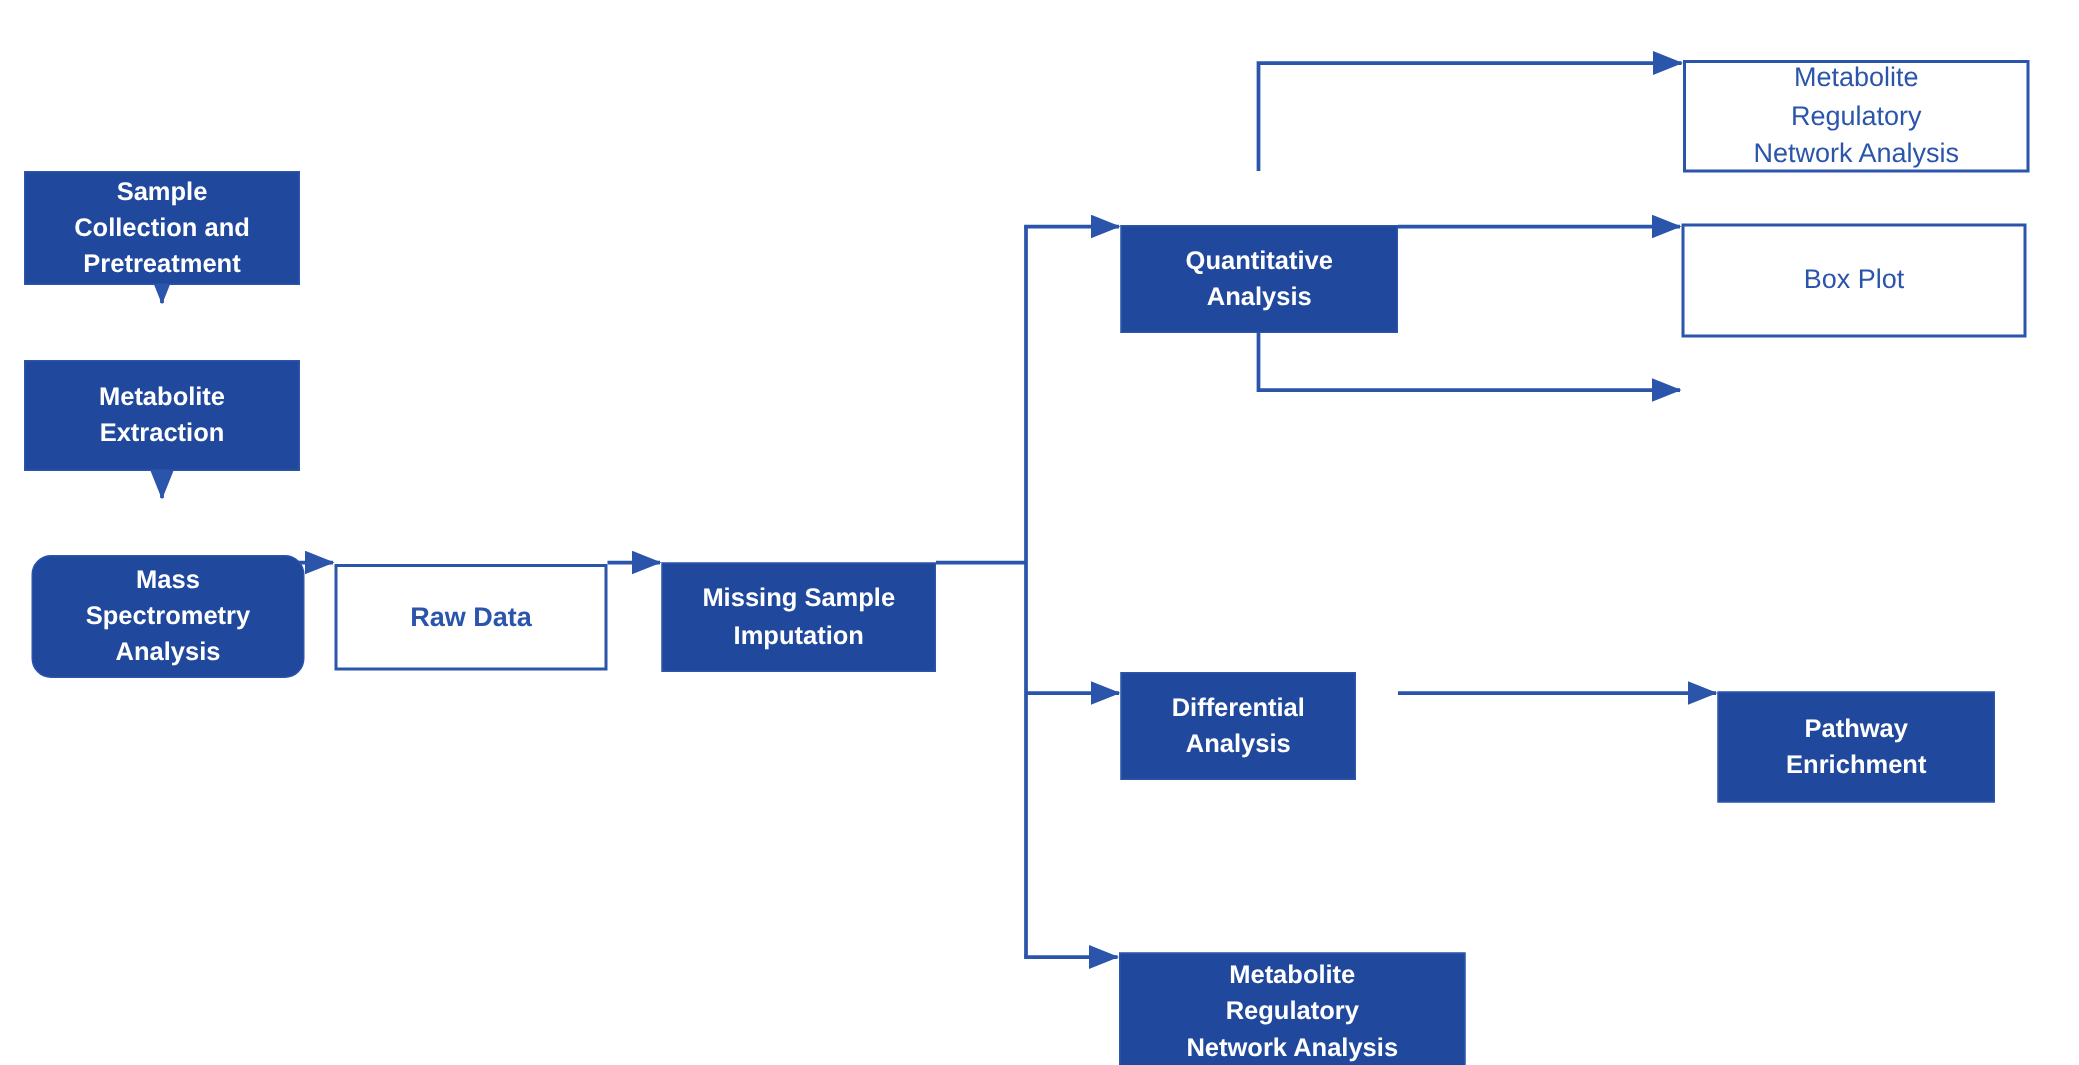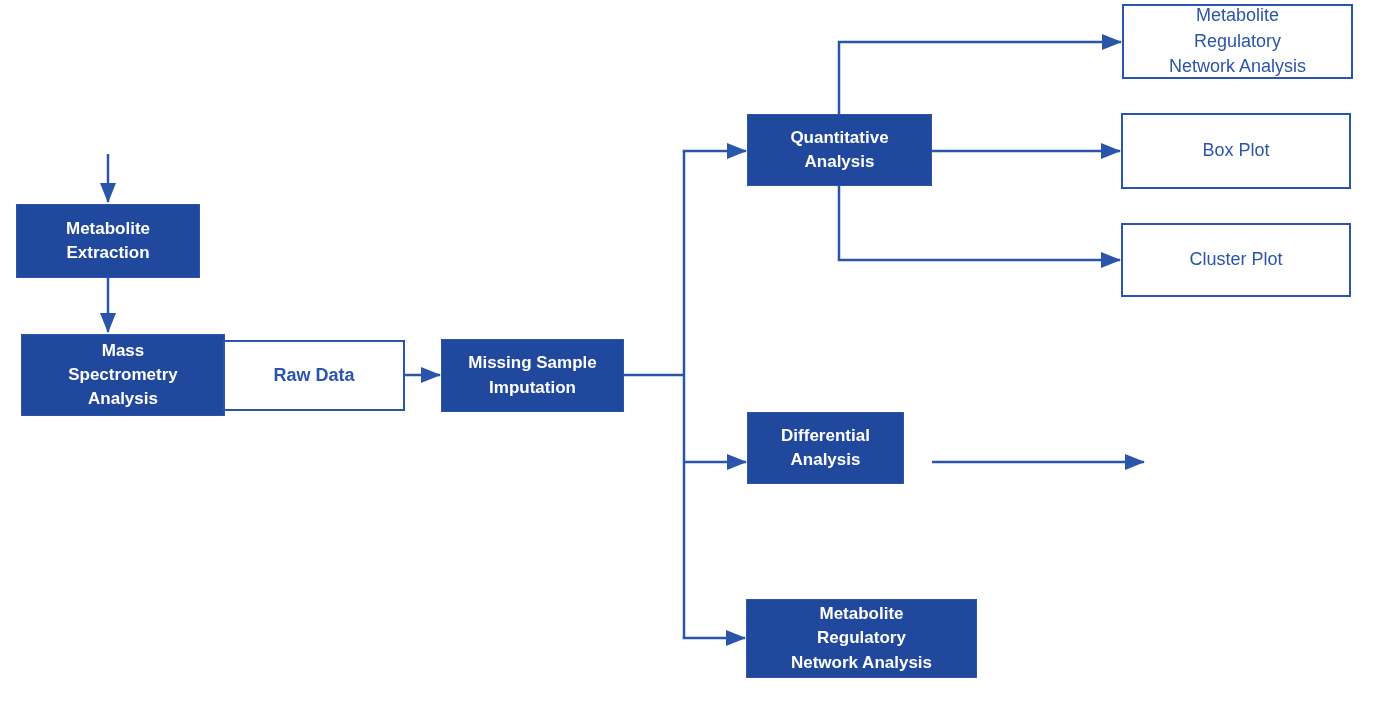--- a/index.html
+++ b/index.html
@@ -27,38 +27,39 @@
     position: absolute;
     box-sizing: border-box;
     display: flex;
     align-items: center;
     justify-content: center;
     text-align: center;
     white-space: pre-line;
     font-size: 17px;
     line-height: 1.42;
     padding: 2px 6px;
+    margin-top: 36px;
   }
   .node.filled {
     background: #20489D;
     color: #ffffff;
     font-weight: bold;
     border: 1px solid #2A55AB;
   }
   .node.outline {
     background: #ffffff;
     color: #2A55AB;
     font-weight: normal;
     border: 2px solid #2A55AB;
     font-size: 18px;
   }
   
   #n-sample       { left: 16px;   top: 78px;  width: 184px; height: 76px; }
   #n-extraction   { left: 16px;   top: 204px; width: 184px; height: 74px; }
-  #n-massspec     { left: 21px;   top: 334px; width: 204px; height: 82px; }
+  #n-massspec     { left: 21px;   top: 334px; width: 182px; height: 82px; border-radius: 13px; }
   #n-rawdata      { left: 223px;  top: 340px; width: 182px; height: 71px; font-weight: bold; }
   #n-missing      { left: 441px;  top: 339px; width: 183px; height: 73px; }
   #n-quant        { left: 747px;  top: 114px; width: 185px; height: 72px; justify-content: center; }
   #n-mrna-top     { left: 1122px; top: 4px;   width: 231px; height: 75px; }
   #n-boxplot      { left: 1121px; top: 113px; width: 230px; height: 76px; }
   #n-clusterplot  { left: 1121px; top: 223px; width: 230px; height: 74px; }
   #n-diff         { left: 747px;  top: 412px; width: 157px; height: 72px; }
   #n-pathway      { left: 1145px; top: 425px; width: 185px; height: 74px; }
   #n-mrna-bottom  { left: 746px;  top: 599px; width: 231px; height: 79px; }
 </style>
@@ -96,20 +97,25 @@
       <polyline points="839,114 839,42 1121,42" marker-end="url(#arrow)"></polyline>
 
       <line x1="932" y1="151" x2="1120" y2="151" marker-end="url(#arrow)"></line>
 
       <polyline points="839,186 839,260 1120,260" marker-end="url(#arrow)"></polyline>
 
       <line x1="932" y1="462" x2="1144" y2="462" marker-end="url(#arrow)"></line>
     </g>
   </svg>
 
+  <div id="n-sample" class="node filled">
+    <span>Sample
+Collection and
+Pretreatment</span>
+  </div>
 
   <div id="n-extraction" class="node filled">
     <span>Metabolite
 Extraction</span>
   </div>
 
   <div id="n-massspec" class="node filled">
     <span>Mass
 Spectrometry
 Analysis</span>
@@ -132,29 +138,30 @@
   <div id="n-mrna-top" class="node outline">
     <span>Metabolite
 Regulatory
 Network Analysis</span>
   </div>
 
   <div id="n-boxplot" class="node outline">
     <span>Box Plot</span>
   </div>
 
-  <div id="n-clusterplot" class="node outline">
-    <span>Cluster Plot</span>
-  </div>
 
   <div id="n-diff" class="node filled">
     <span>Differential
 Analysis</span>
   </div>
 
+  <div id="n-pathway" class="node filled">
+    <span>Pathway
+Enrichment</span>
+  </div>
 
   <div id="n-mrna-bottom" class="node filled">
     <span>Metabolite
 Regulatory
 Network Analysis</span>
   </div>
 
 </div>
 
 </body></html>

